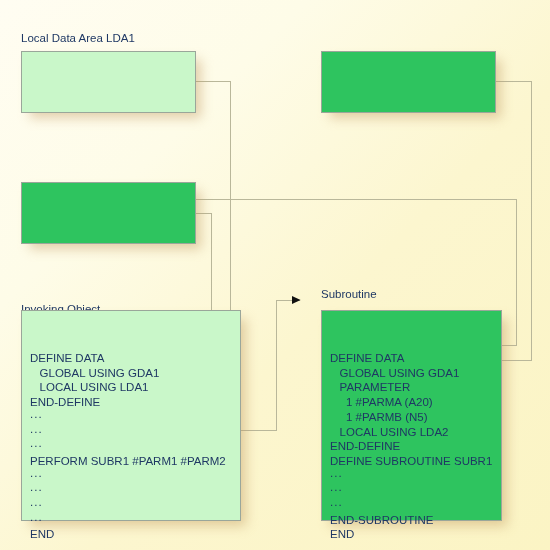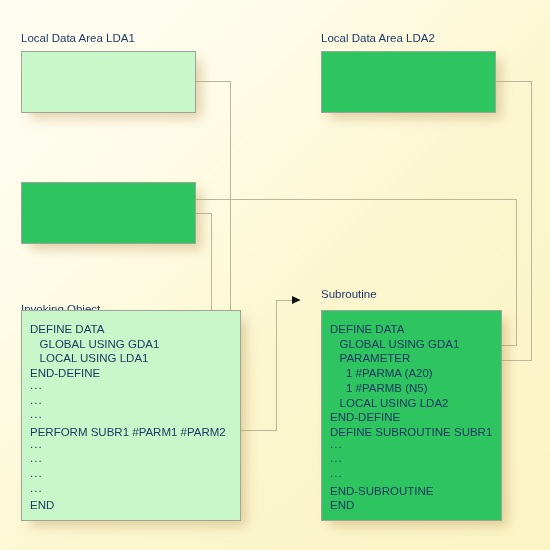--- a/index.html
+++ b/index.html
@@ -44,20 +44,21 @@
   }
   .box.dark {
     background: #2ec45f;
   }
   .code {
     position: absolute;
     color: #1f3864;
     font-size: 11.5px;
     line-height: 14.7px;
     white-space: pre;
+    margin-top: 29px;
   }
   .codeline {
     white-space: pre;
   }
   .dots {
     letter-spacing: 1px;
     font-size: 11.5px;
     position: relative;
     top: -3px;
   }
@@ -83,21 +84,20 @@
 
       <path d="M496,81 L531,81 L531,360 L452,360"></path>
 
       <path d="M241,430 L276,430 L276,300 L300,300" marker-end="url(#arw)"></path>
     </g>
   </svg>
 
   <div class="label" style="left:21px; top:32px;">Local Data Area LDA1</div>
   <div class="box light" style="left:21px; top:51px; width:175px; height:62px;"></div>
 
-  <div class="label" style="left:321px; top:32px;">Local Data Area LDA2</div>
   <div class="box dark" style="left:321px; top:51px; width:175px; height:62px;"></div>
 
   <div class="box dark" style="left:21px; top:182px; width:175px; height:62px;"></div>
 
   <div class="label" style="left:21px; top:303px;">Invoking Object</div>
   <div class="box light" style="left:21px; top:310px; width:220px; height:211px;"></div>
   <div class="code" style="left:30px; top:322px;"><div class="codeline">DEFINE DATA</div><div class="codeline">   GLOBAL USING GDA1</div><div class="codeline">   LOCAL USING LDA1</div><div class="codeline">END-DEFINE</div><div class="codeline"><span class="dots">...</span></div><div class="codeline"><span class="dots">...</span></div><div class="codeline"><span class="dots">...</span></div><div class="codeline">PERFORM SUBR1 #PARM1 #PARM2</div><div class="codeline"><span class="dots">...</span></div><div class="codeline"><span class="dots">...</span></div><div class="codeline"><span class="dots">...</span></div><div class="codeline"><span class="dots">...</span></div><div class="codeline">END</div></div>
 
   <div class="label" style="left:321px; top:288px;">Subroutine</div>
   <div class="box dark" style="left:321px; top:310px; width:181px; height:211px;"></div>

